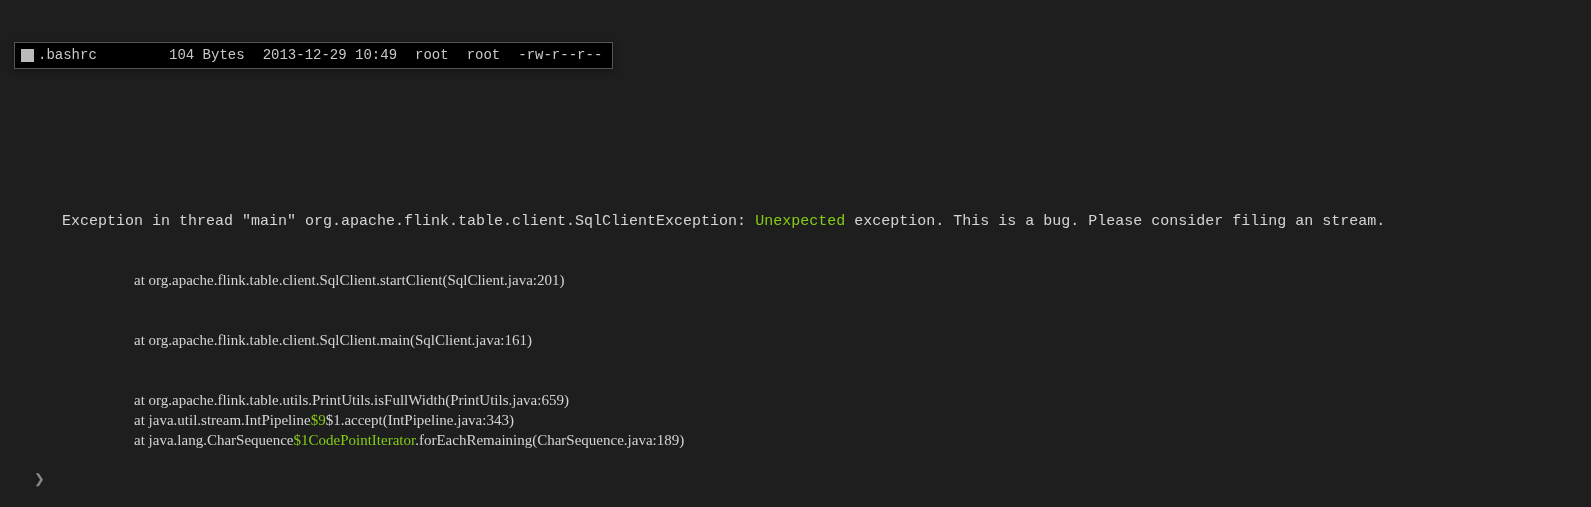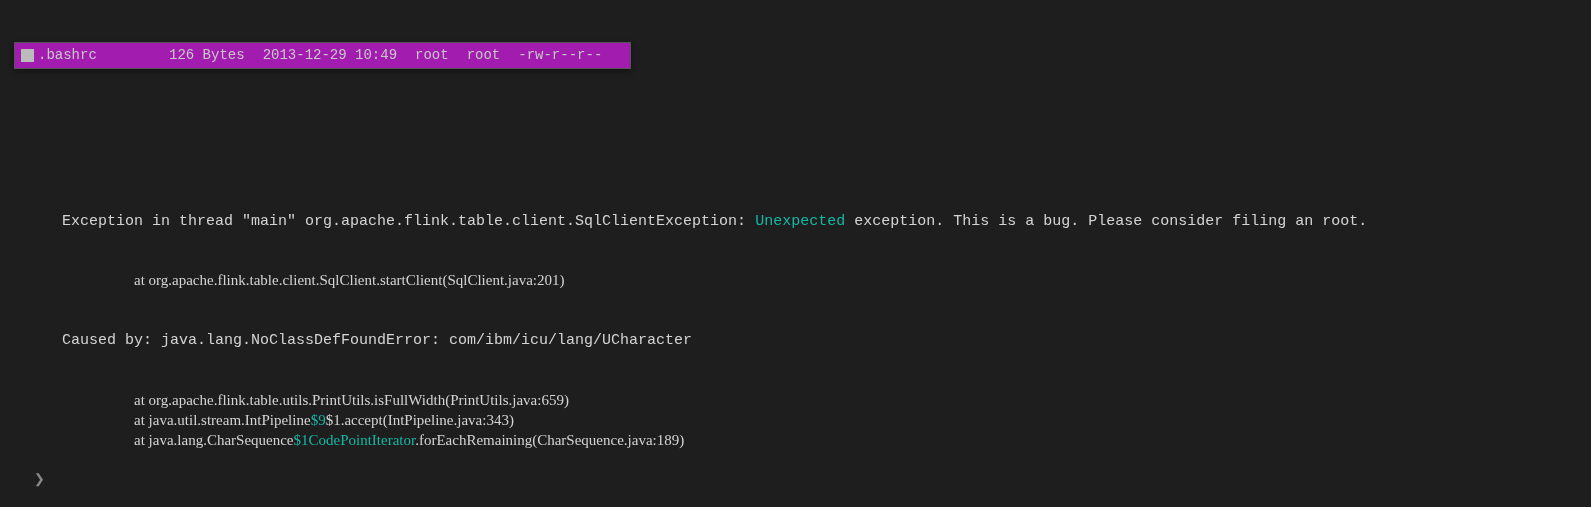--- a/index.html
+++ b/index.html
@@ -19,72 +19,72 @@
     white-space: pre;
   }
   .prompt-line { margin-bottom: 2px; }
   .prompt { color: #4ec9b0; }
   .cmd { color: #d4d4d4; }
 
   .file-tooltip {
     position: absolute;
     top: 42px;
     left: 14px;
-    background: #a21caf;
+    background: #000000;
     border: 1px solid #555;
-    padding: 3px 28px 3px 6px;
+    padding: 3px 10px 3px 6px;
     display: flex;
     align-items: center;
     gap: 18px;
     font-size: 14px;
     color: #c8c8c8;
     box-shadow: 0 2px 6px rgba(0,0,0,.4);
   }
   .file-tooltip .icon {
     width: 13px; height: 13px;
     background: #bbb;
     display: inline-block;
     margin-right: 4px;
   }
   .file-tooltip .fname { display: flex; align-items: center; min-width: 130px; }
   .file-tooltip span { white-space: nowrap; }
 
   .stack { margin-top: 42px; }
   .stack div { white-space: pre; }
-  .yellow { color: #14b8a6; }
+  .yellow { color: #84cc16; }
   .at-indent { padding-left: 72px; font-family: Liberation Serif, serif; }
 
   .collapse-arrow {
     position: absolute;
     left: 34px;
     bottom: 14px;
     color: #888;
     font-size: 18px;
     cursor: default;
   }
 </style>
 </head>
 <body>
 
 <div class="terminal">
   <div class="prompt-line"><span class="prompt">Flink SQL&gt;</span><span class="cmd"> show tables;</span></div>
 
   <div class="stack">
-    <div><span>Exception in thread "main" org.apache.flink.table.client.SqlClientException: </span><span class="yellow">Unexpected</span><span> exception. This is a bug. Please consider filing an root.</span></div>
+    <div><span>Exception in thread "main" org.apache.flink.table.client.SqlClientException: </span><span class="yellow">Unexpected</span><span> exception. This is a bug. Please consider filing an stream.</span></div>
     <div class="at-indent">at org.apache.flink.table.client.SqlClient.startClient(SqlClient.java:201)</div>
-    <div>Caused by: java.lang.NoClassDefFoundError: com/ibm/icu/lang/UCharacter</div>
+    <div class="at-indent">at org.apache.flink.table.client.SqlClient.main(SqlClient.java:161)</div>
     <div id="cause-frames"><div class="at-indent"><span>at org.apache.flink.table.utils.PrintUtils.isFullWidth(PrintUtils.java:659)</span><span class="yellow"></span><span></span></div><div class="at-indent"><span>at java.util.stream.IntPipeline</span><span class="yellow">$9</span><span>$1.accept(IntPipeline.java:343)</span></div><div class="at-indent"><span>at java.lang.CharSequence</span><span class="yellow">$1CodePointIterator</span><span>.forEachRemaining(CharSequence.java:189)</span></div></div>
   </div>
 </div>
 
 <div class="file-tooltip">
   <span class="fname">
       <span class="icon"></span>
       <span>.bashrc</span>
     </span>
-  <span>126 Bytes</span>
+  <span>104 Bytes</span>
   <span>2013-12-29 10:49</span>
   <span>root</span>
   <span>root</span>
   <span>-rw-r--r--</span>
 </div>
 
 <div class="collapse-arrow">❯</div>
 
 </body></html>

